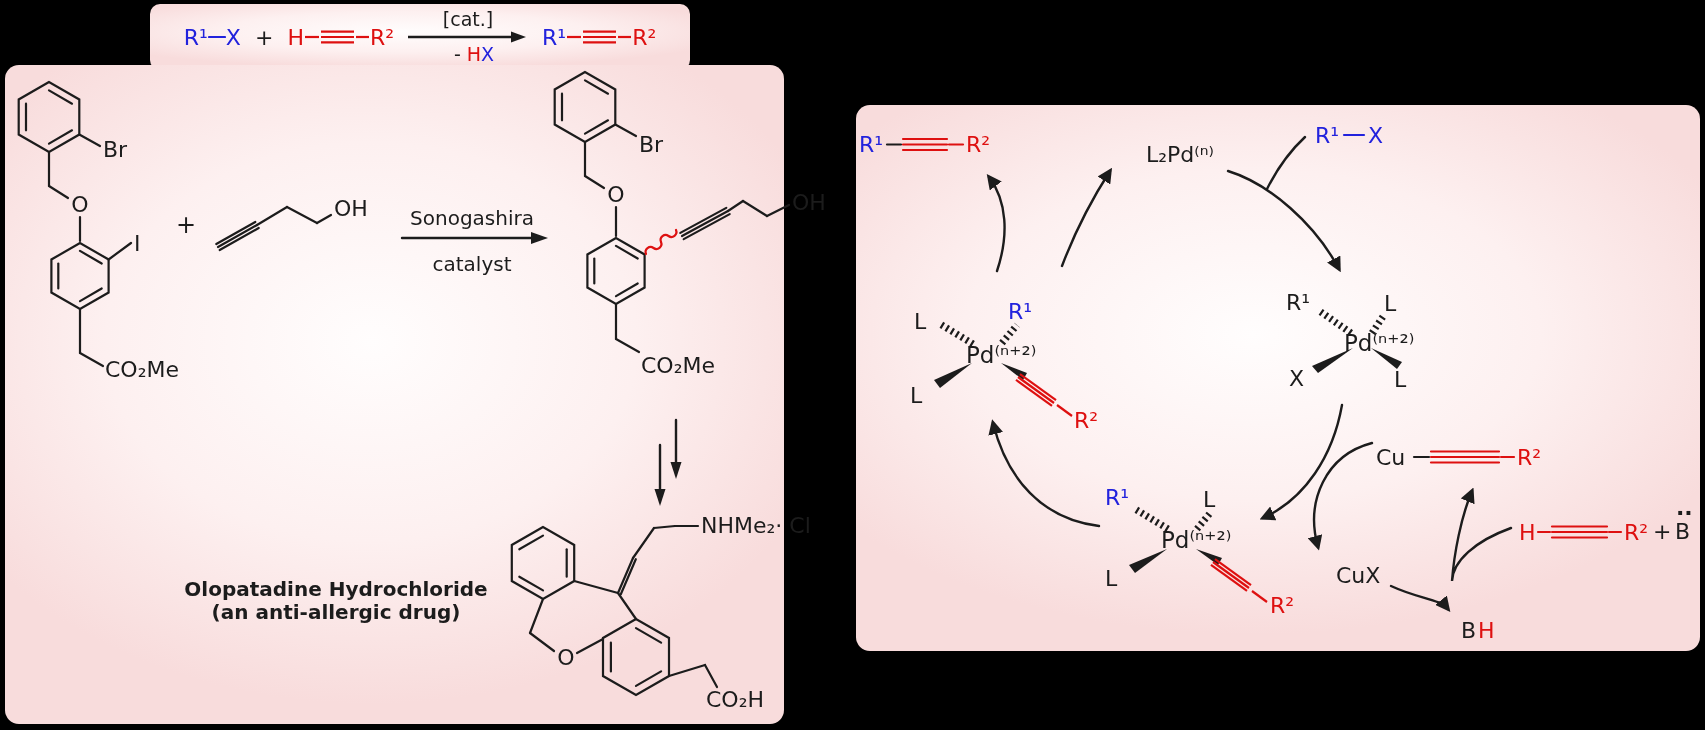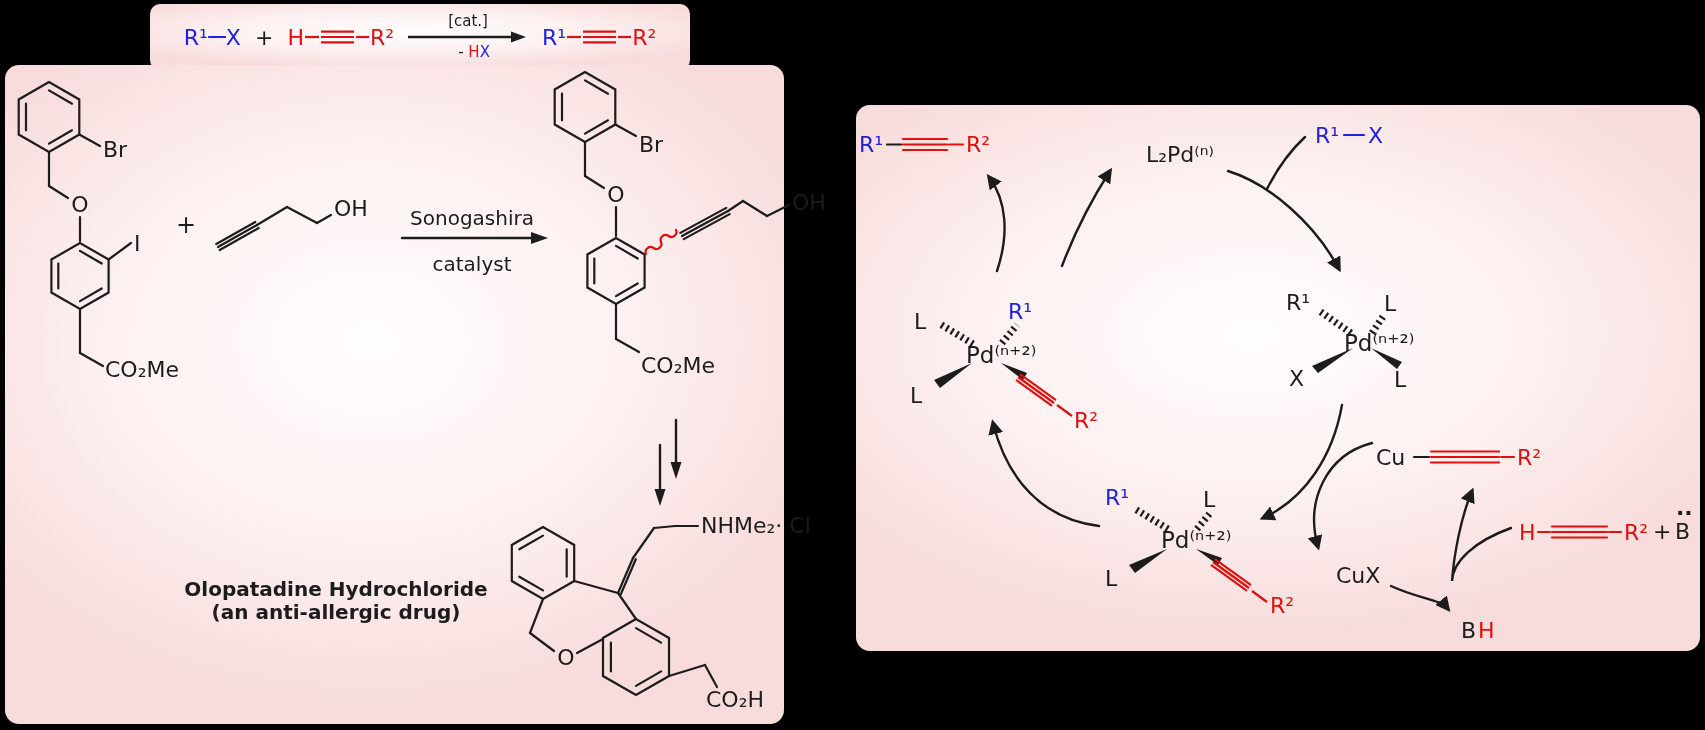--- a/index.html
+++ b/index.html
@@ -8,21 +8,21 @@
   .panel{position:absolute;border-radius:14px;
          background:radial-gradient(ellipse 62% 55% at 47% 42%, #fffdfd 0%, #fdf0f0 55%, #f8dcdc 100%);}
   #scheme-box{left:150px;top:4px;width:540px;height:66px;border-radius:10px;
               display:flex;align-items:center;justify-content:center;gap:14px;}
   #left-panel{left:5px;top:65px;width:779px;height:659px;}
   #right-panel{left:856px;top:105px;width:844px;height:546px;}
   .chem{display:inline-flex;align-items:center;font-size:22px;font-weight:500;}
   .blue{color:#2222dd;}
   .red{color:#de1010;}
   .blk{color:#1c1c1c;}
-  .arrowcol{display:flex;flex-direction:column;align-items:center;line-height:1;font-size:15px;color:#1c1c1c;}
+  .arrowcol{display:flex;flex-direction:column;align-items:center;line-height:1;font-size:19px;color:#1c1c1c;}
   .arrowcol .lbl{margin:0 0 1px 0;}
   .arrowcol .lbl2{margin:1px 0 0 12px;}
   svg text{font-family:"DejaVu Sans",sans-serif;}
   .t20{font-size:20px;fill:#1c1c1c;}
   .t22{font-size:22px;fill:#1c1c1c;}
   .t23{font-size:23px;fill:#1c1c1c;}
   .t24{font-size:24px;fill:#1c1c1c;}
   .fblue{fill:#2222dd;}
   .fred{fill:#de1010;}
   .bold{font-weight:bold;}

